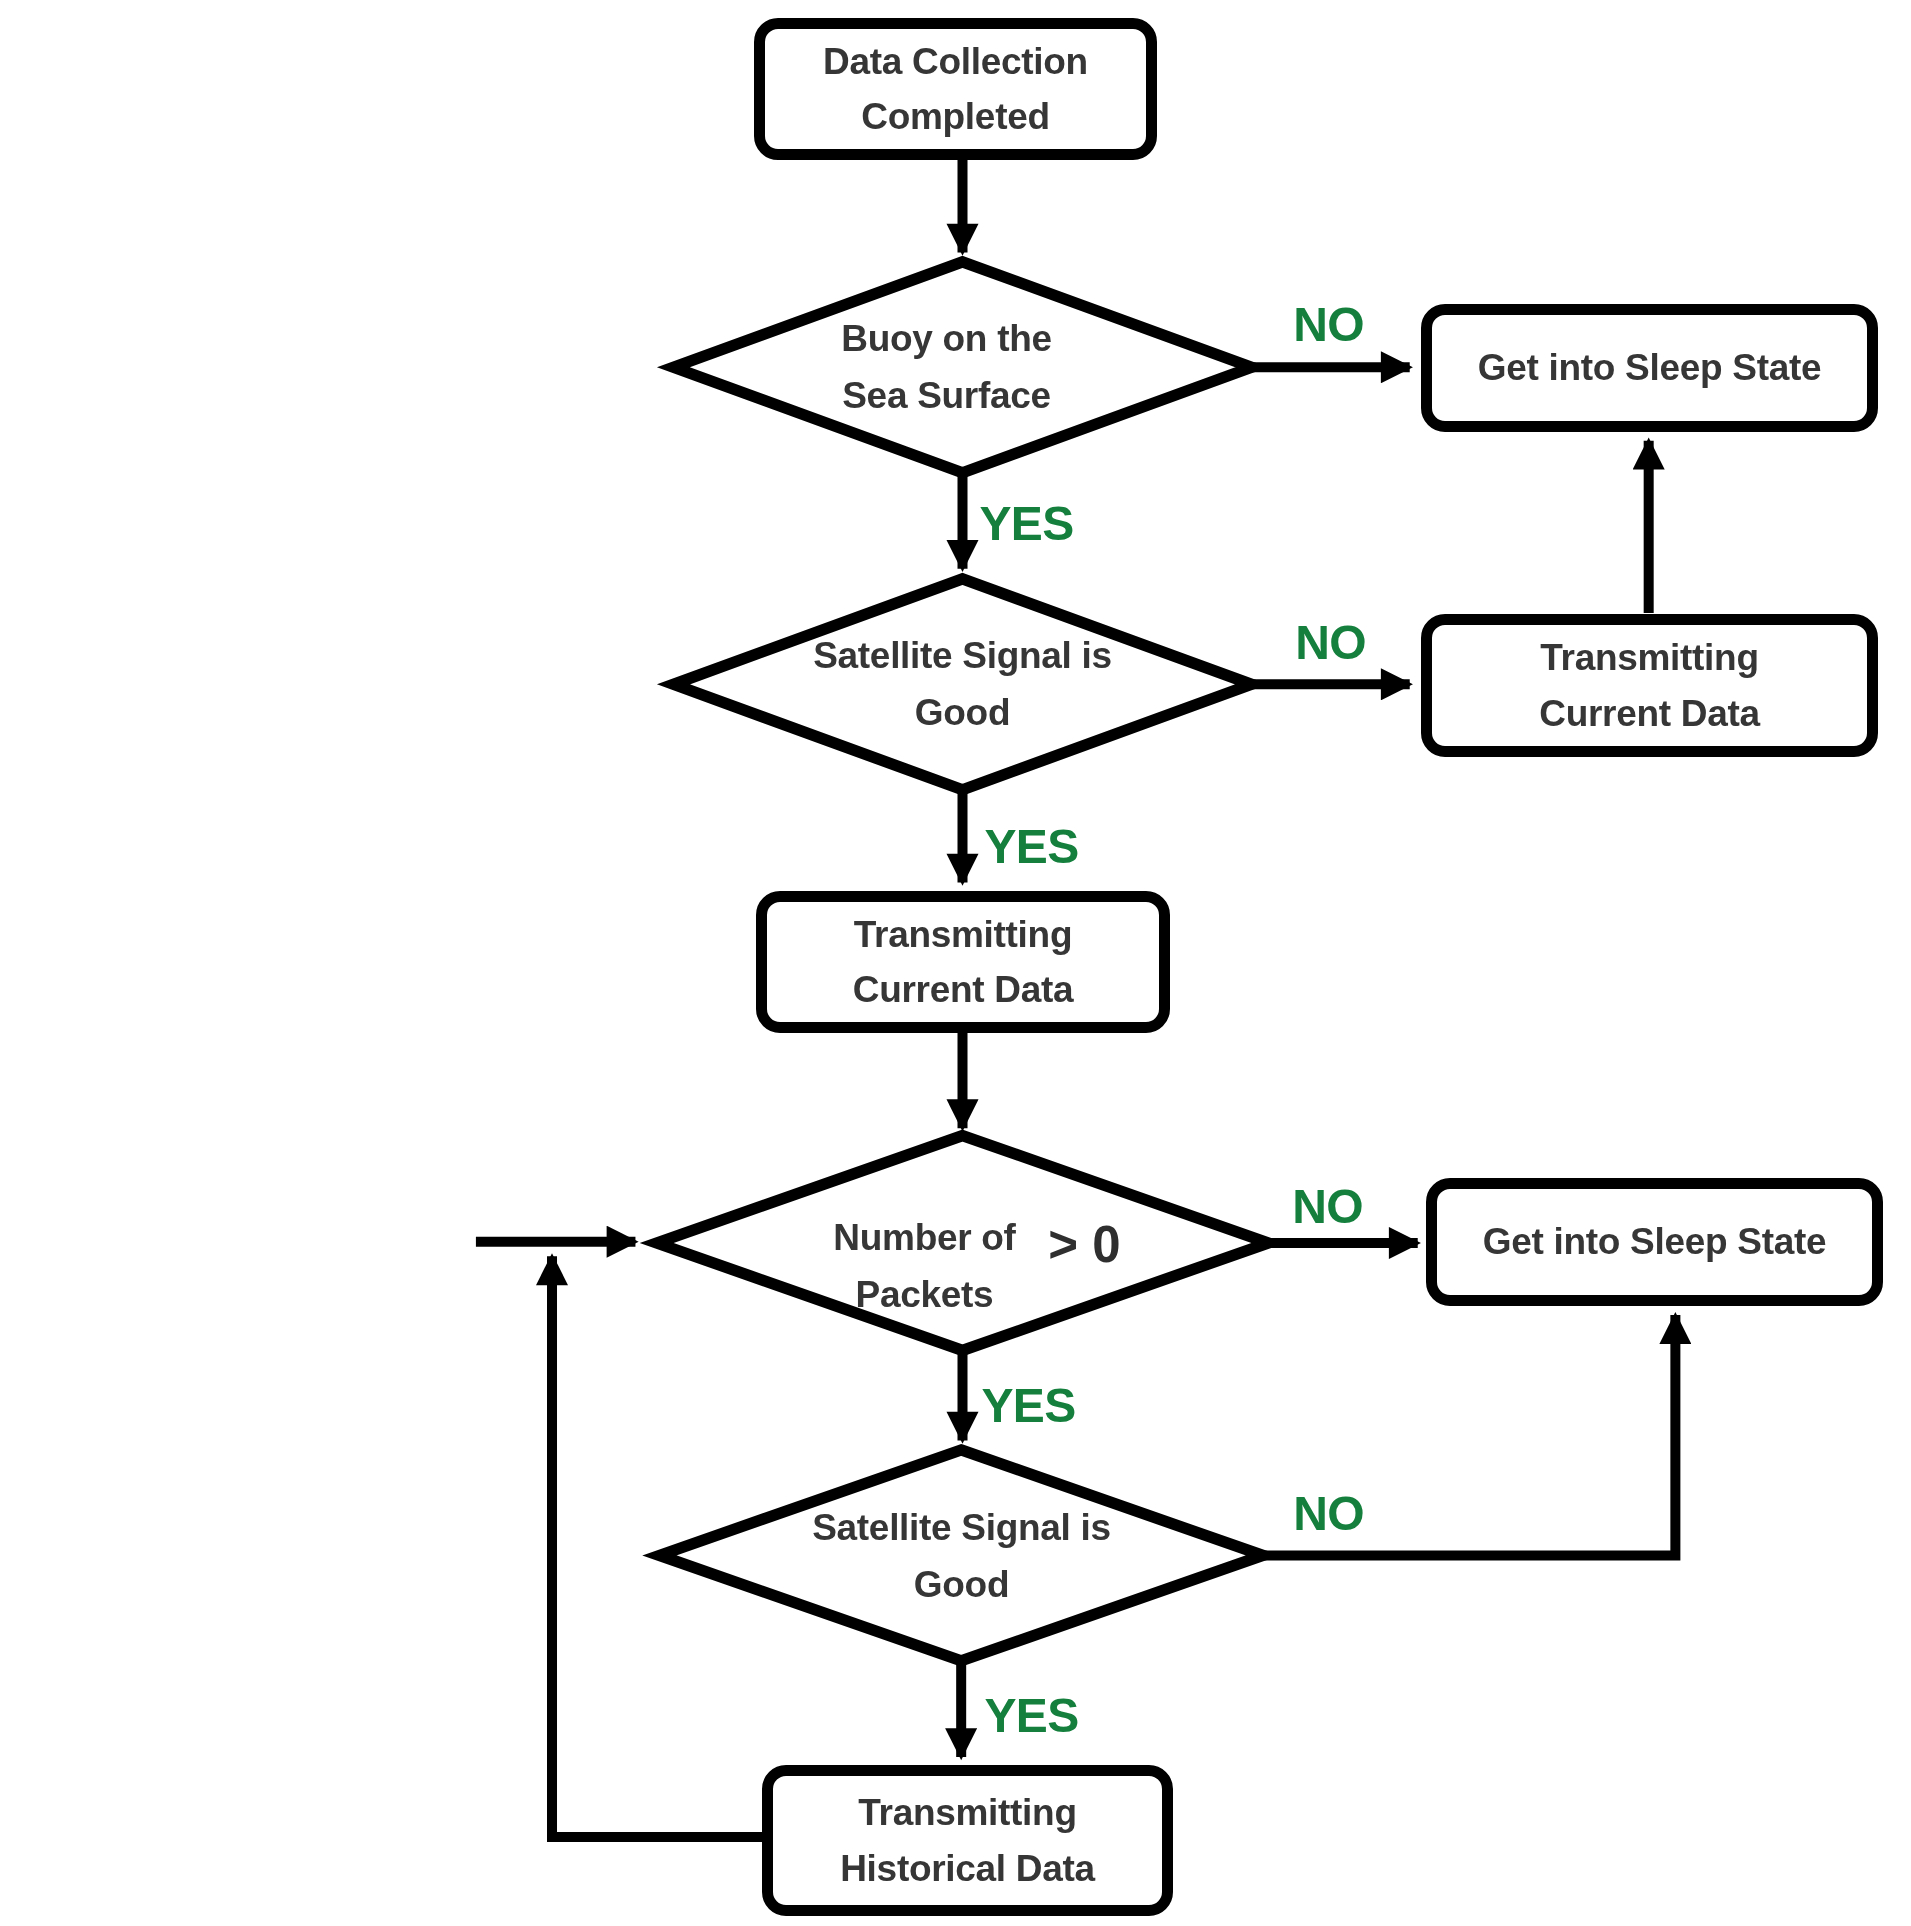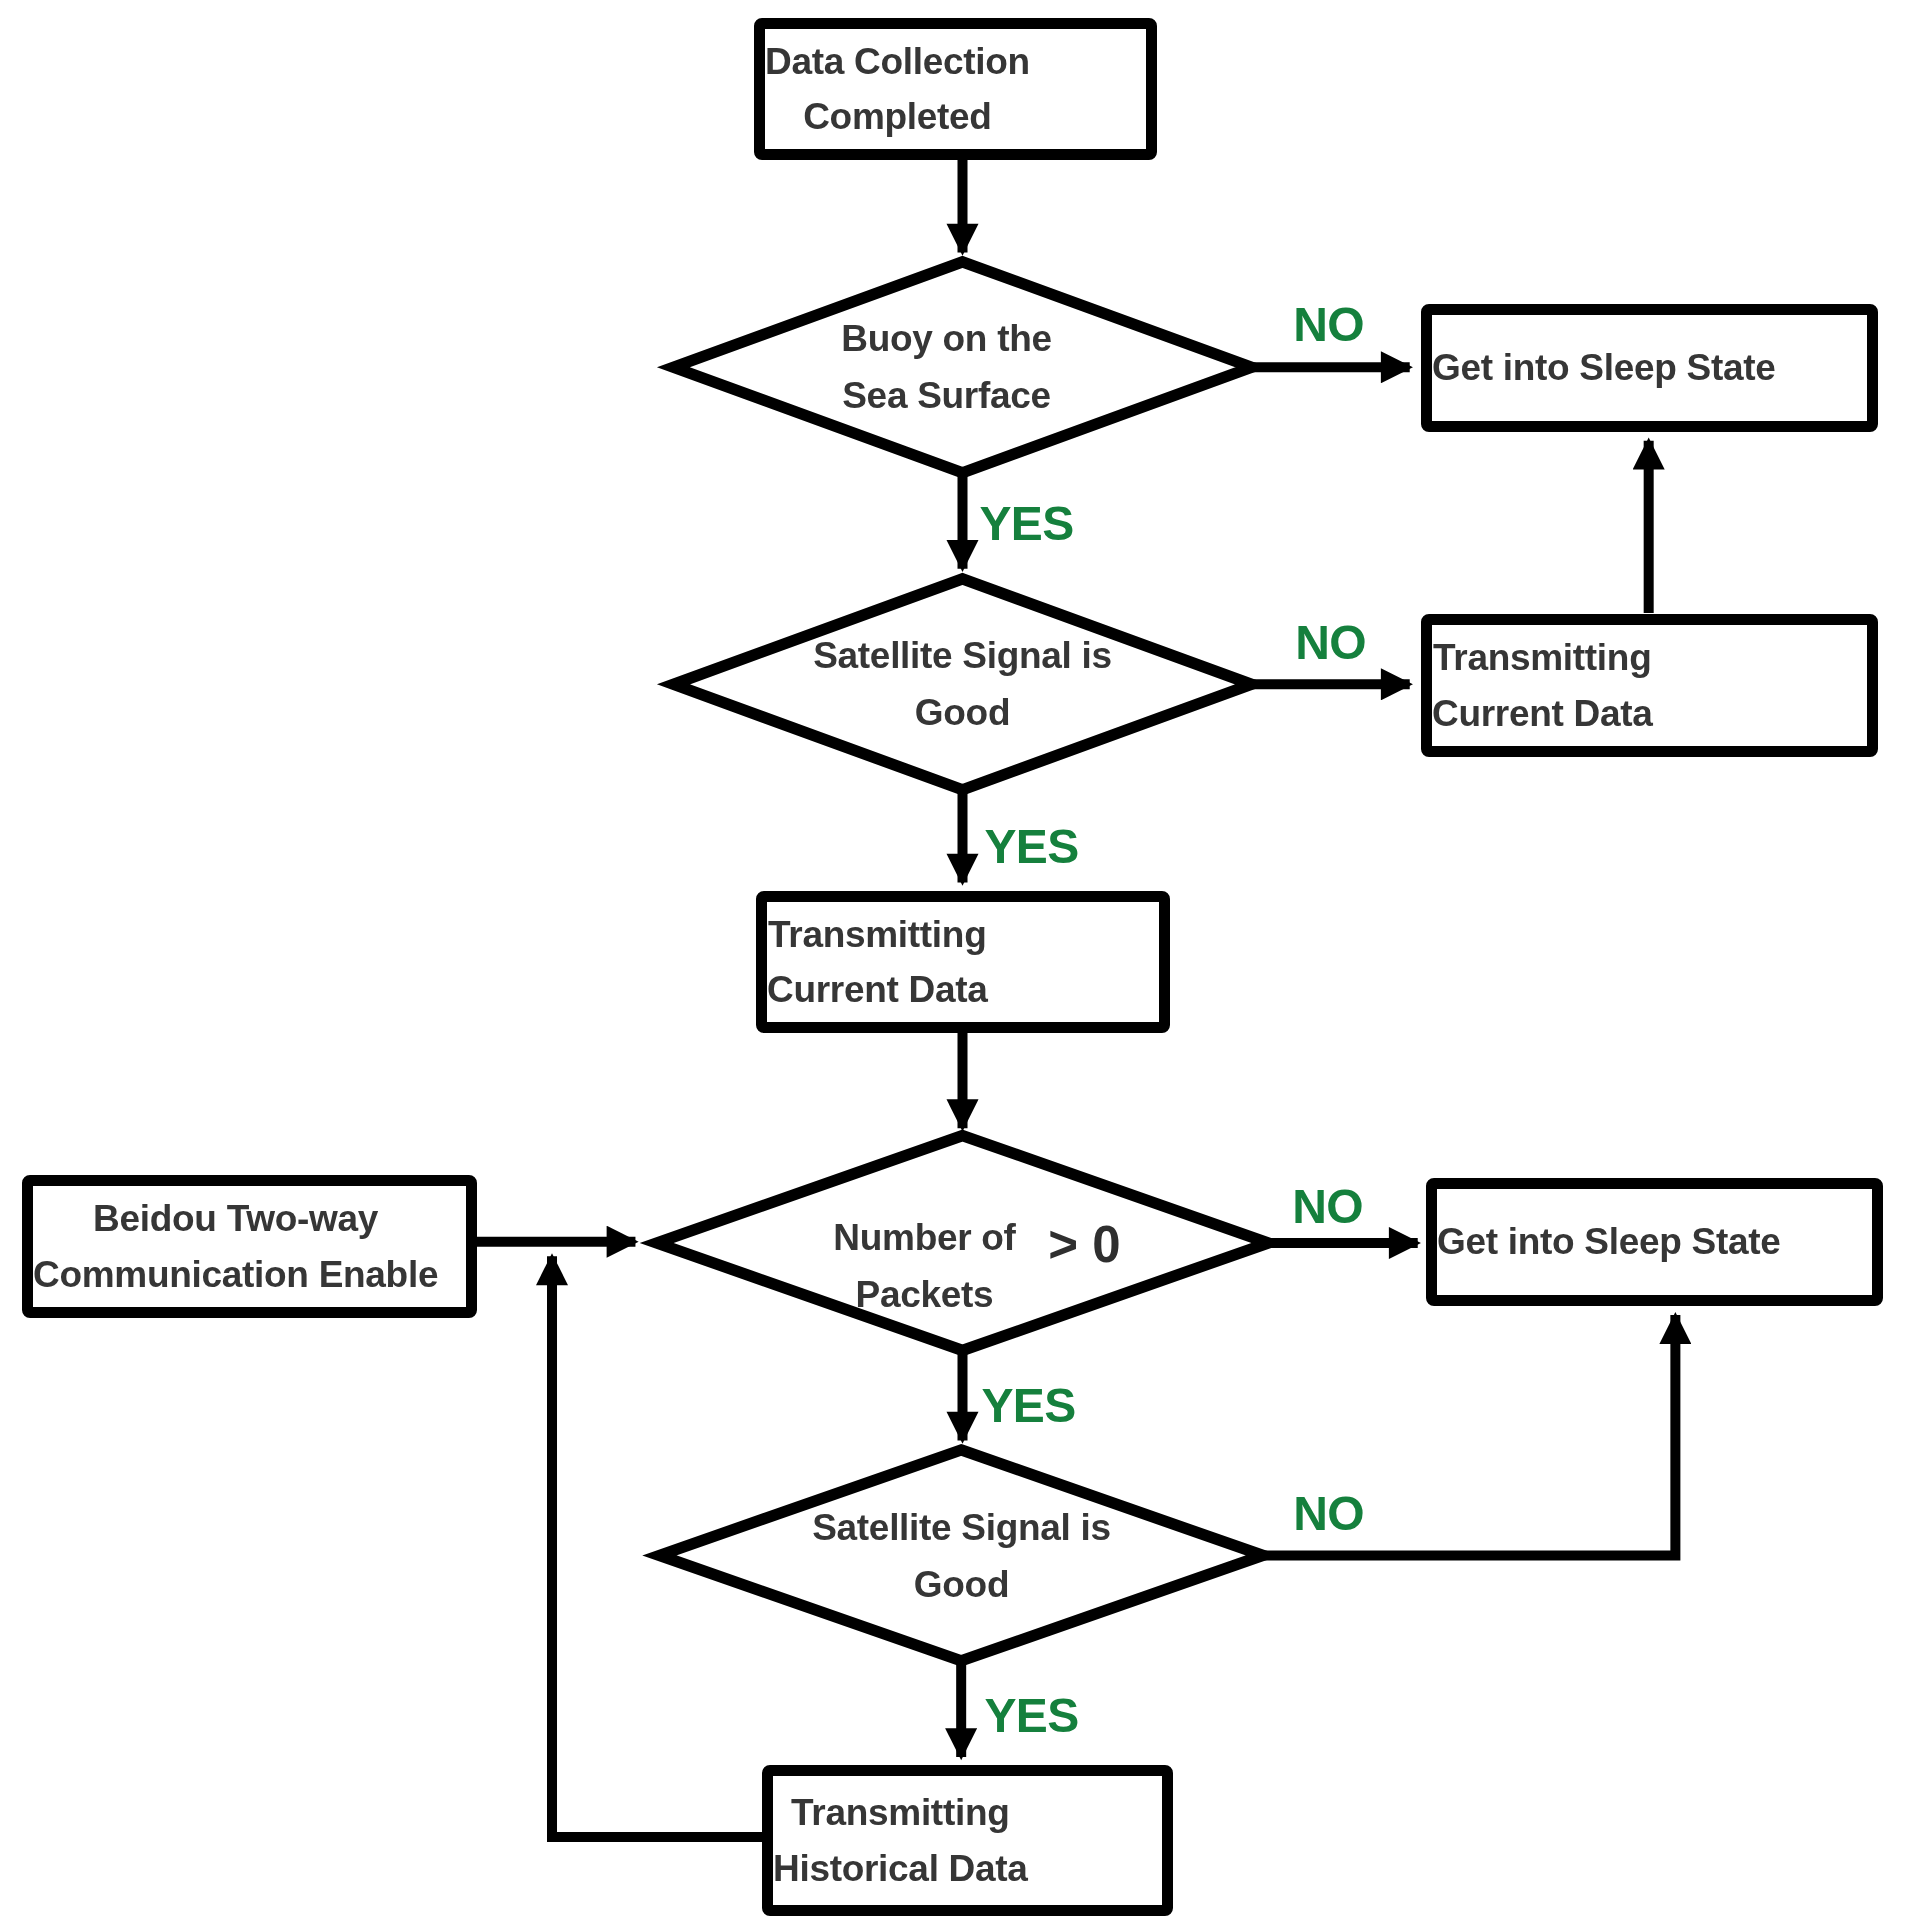--- a/index.html
+++ b/index.html
@@ -20,23 +20,24 @@
     left: 0;
     top: 0;
     width: 1911px;
     height: 1926px;
   }
   .node {
     position: absolute;
     box-sizing: border-box;
     background: #ffffff;
     border: 11.3px solid #000000;
-    border-radius: 8px;
+    border-radius: 24px;
     display: flex;
     align-items: center;
+    justify-content: center;
     text-align: center;
   }
   .node-label {
     font-size: 37px;
     font-weight: 700;
     line-height: 1.5;
     color: #363636;
     white-space: pre-line;
     letter-spacing: -0.3px;
   }
@@ -120,24 +121,20 @@
   <div class="node" style="left:1421px; top:614px; width:457px; height:143px;">
     <span class="node-label">Transmitting
 Current Data</span>
   </div>
 
   <div class="node" style="left:756px; top:891px; width:414px; height:142px;">
     <span class="node-label">Transmitting
 Current Data</span>
   </div>
 
-  <div class="node" style="left:22px; top:1175px; width:455px; height:143px;">
-    <span class="node-label">Beidou Two-way
-Communication Enable</span>
-  </div>
 
   <div class="node" style="left:1426px; top:1178px; width:457px; height:128px;">
     <span class="node-label">Get into Sleep State</span>
   </div>
 
   <div class="node" style="left:762px; top:1765px; width:411px; height:151px;">
     <span class="node-label">Transmitting
 Historical Data</span>
   </div>
 

